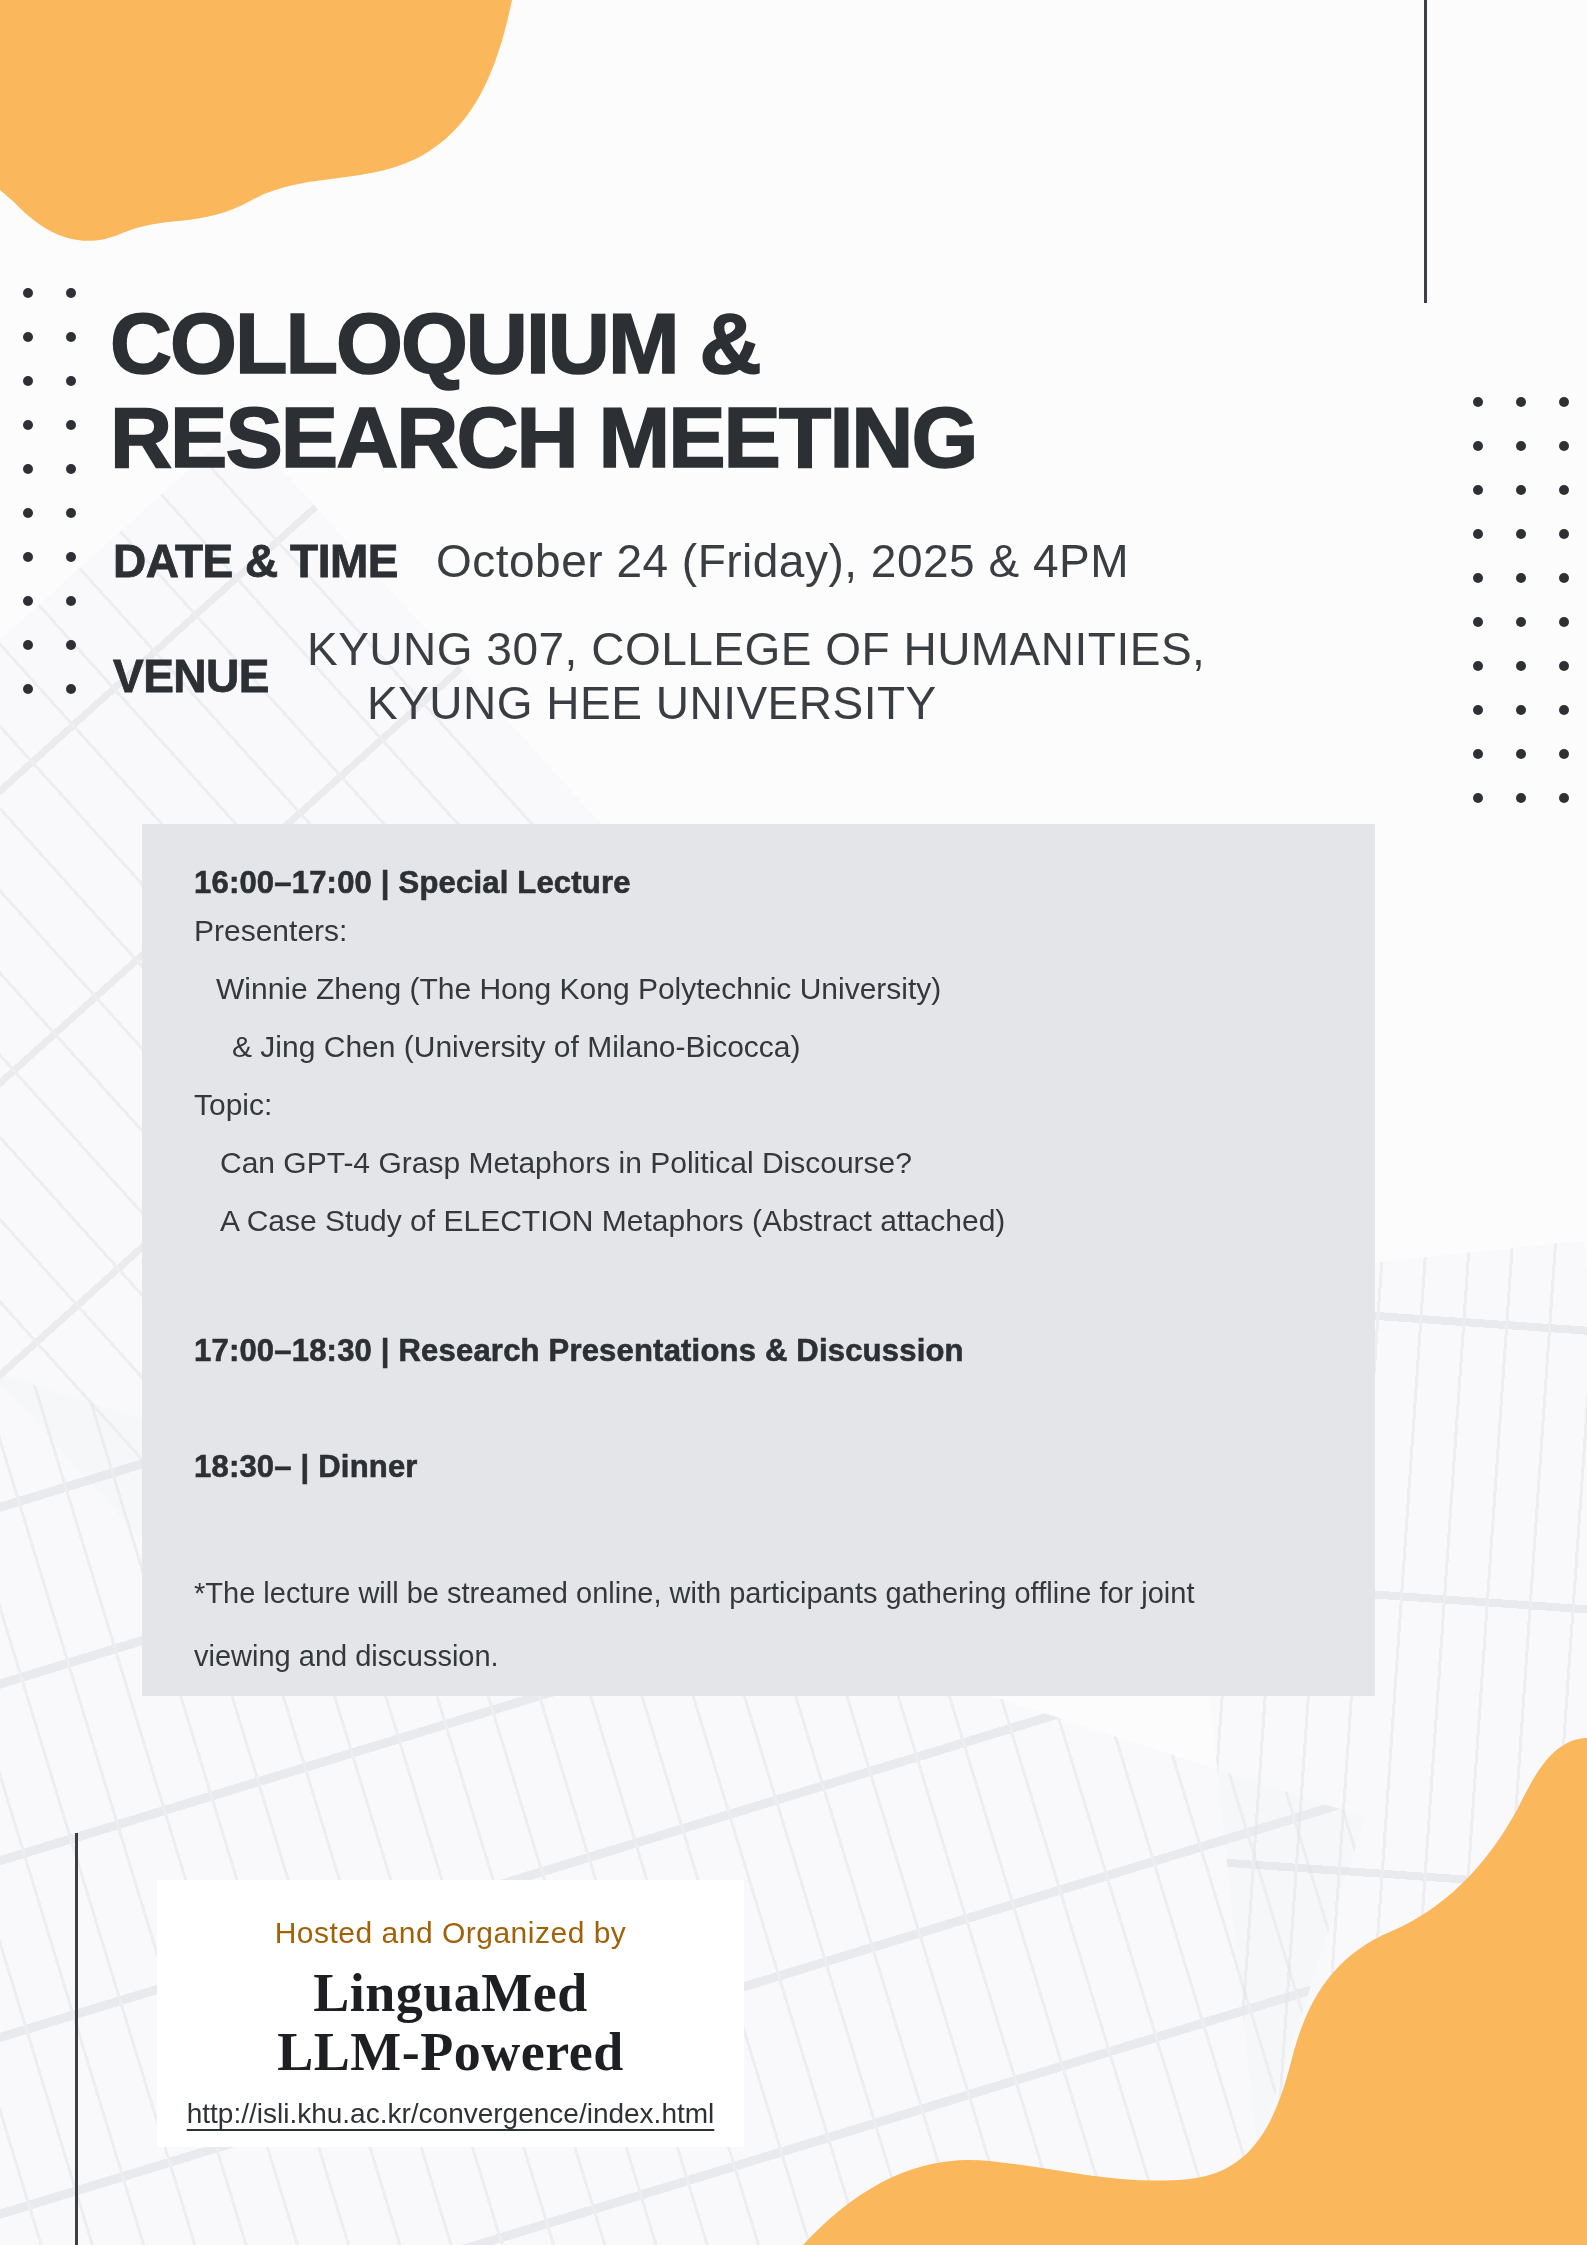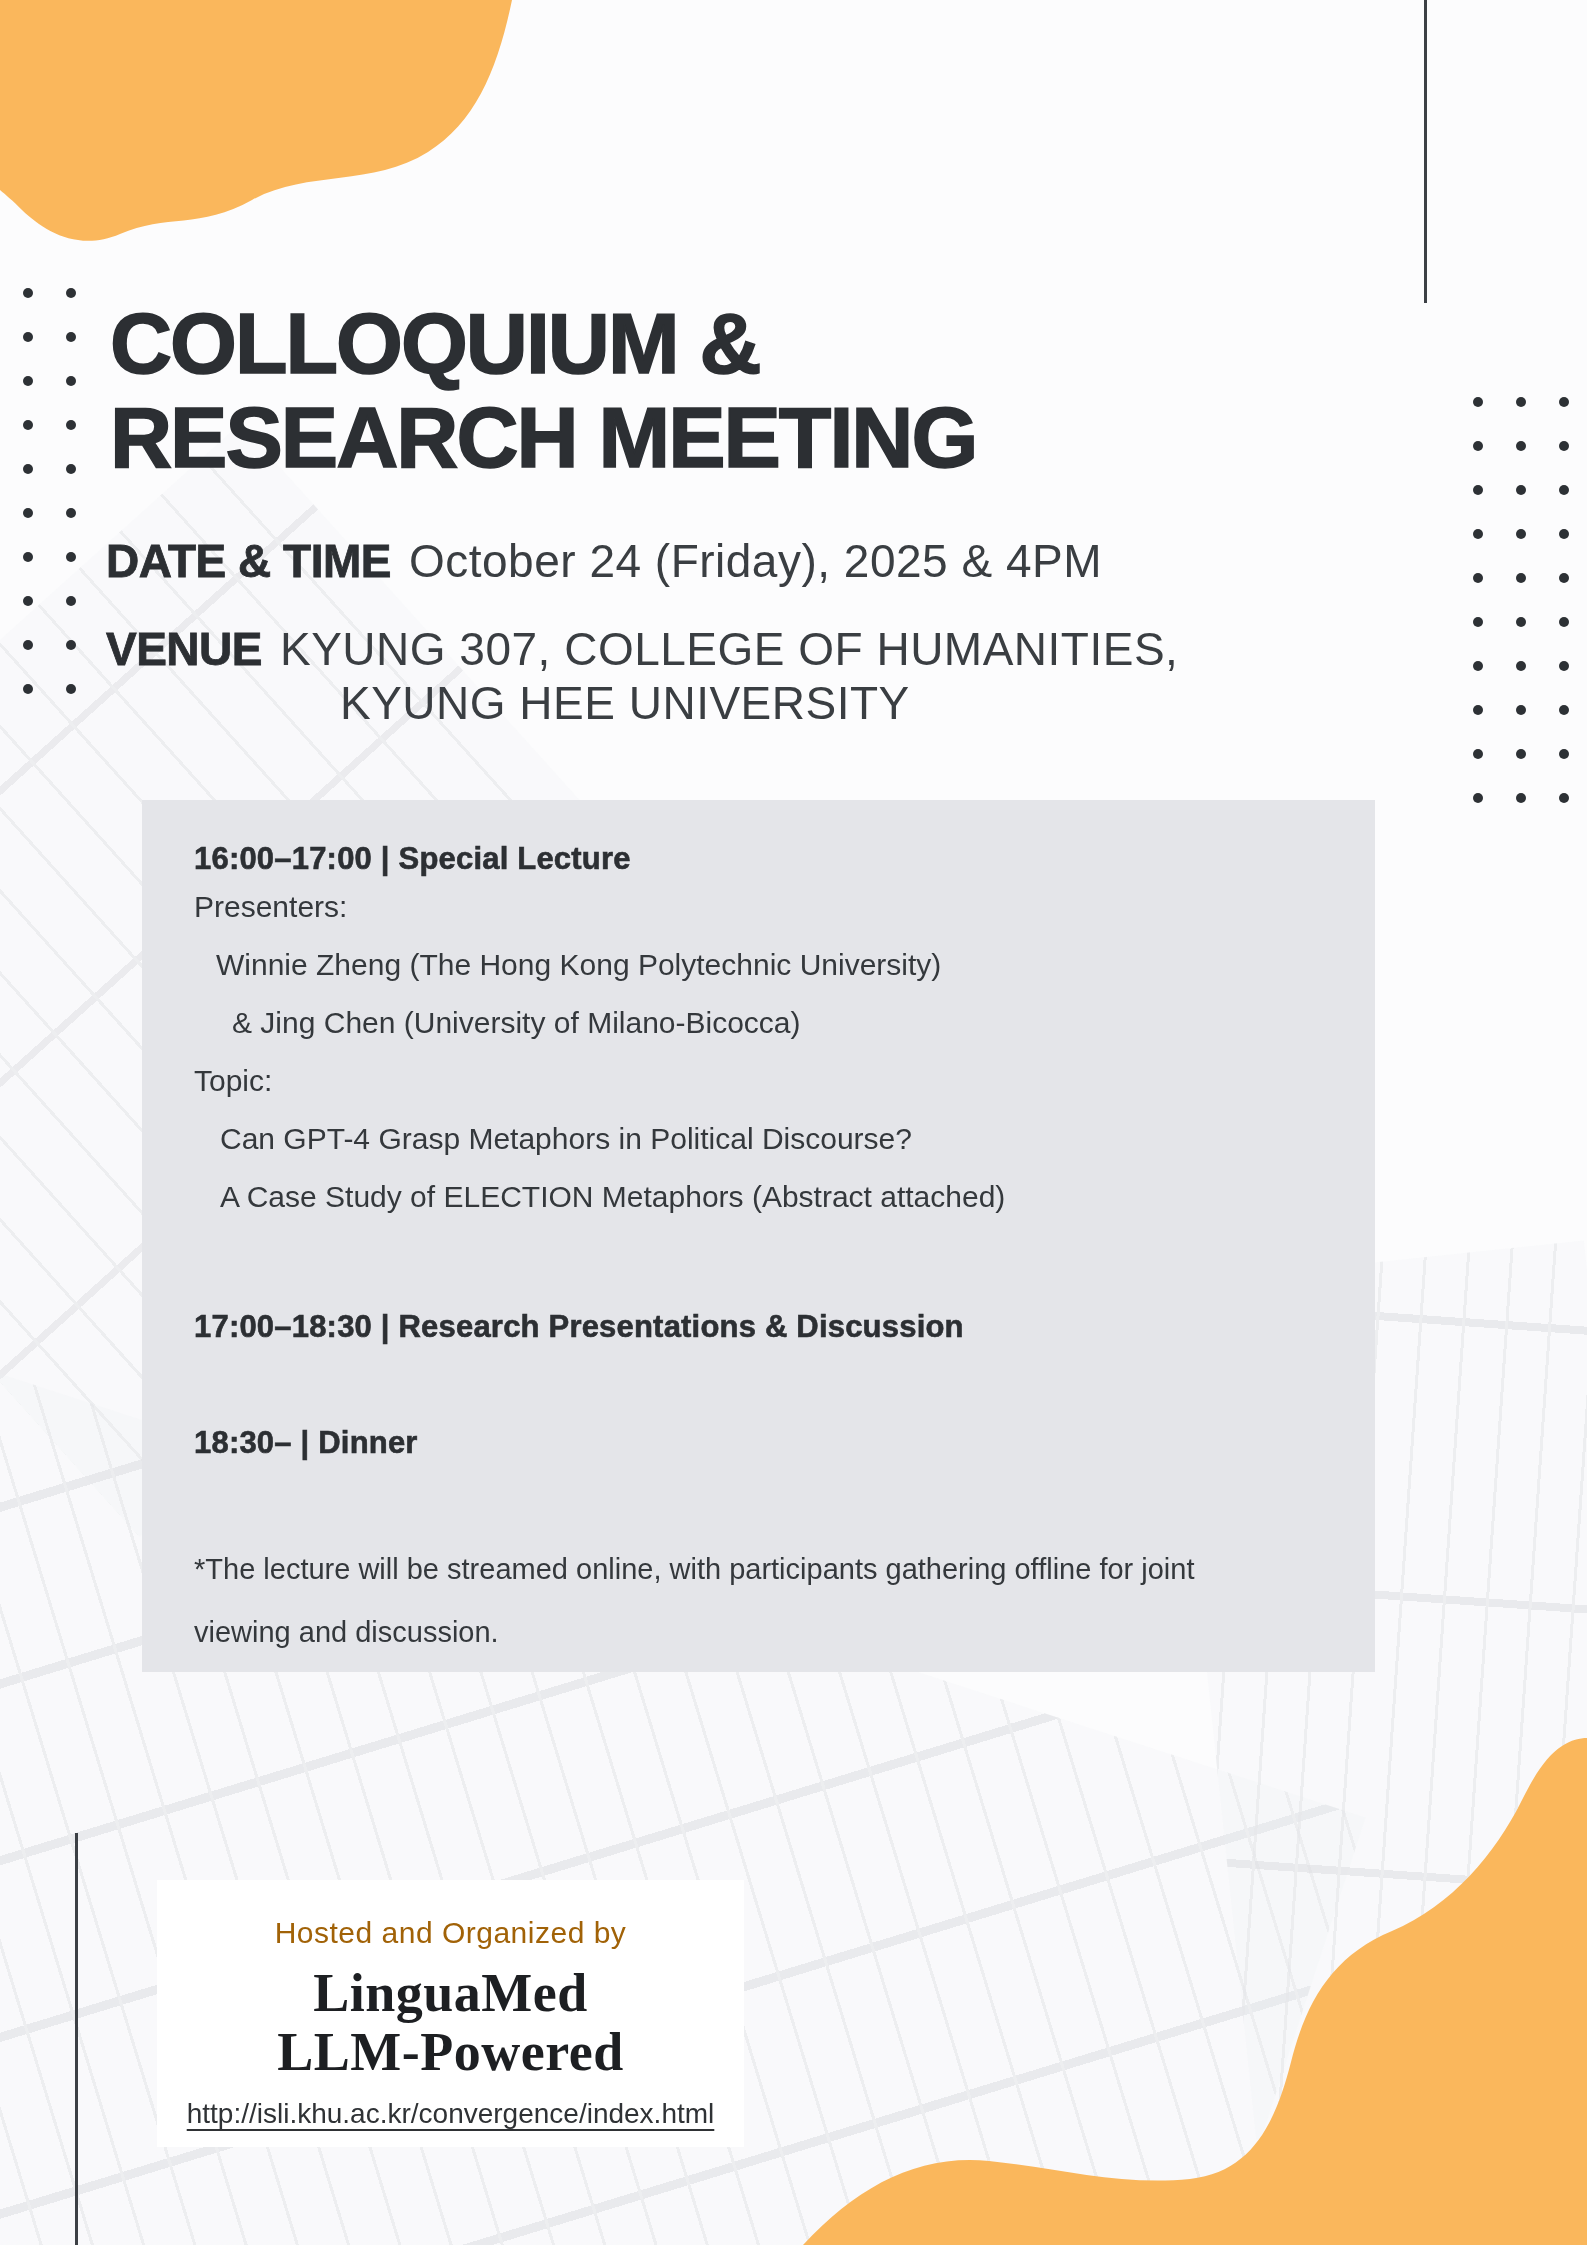--- a/index.html
+++ b/index.html
@@ -52,32 +52,32 @@
   .dots-left{left:23px;top:288px;grid-template-columns:repeat(2,10px);}
   .dots-right{left:1473px;top:397px;grid-template-columns:repeat(3,10px);}
   .dot{width:10px;height:10px;border-radius:50%;background:#2D3135;}
   
   .title{
     position:absolute;left:110px;top:296px;z-index:2;
     font-size:86px;font-weight:bold;letter-spacing:-2px;line-height:94px;
     color:var(--ink);
     -webkit-text-stroke:1.6px var(--ink);
   }
-  .info-row{position:absolute;left:106px;z-index:2;display:flex;gap:18px;align-items:flex-start;}
+  .info-row{position:absolute;left:113px;z-index:2;display:flex;gap:38px;align-items:center;}
   .info-date{top:534px;}
   .info-venue{top:622px;}
   .info-label{
     font-size:46px;font-weight:bold;color:var(--ink);letter-spacing:-0.5px;
     -webkit-text-stroke:0.8px var(--ink);white-space:nowrap;
   }
   .info-value{font-size:46px;color:#3A3E42;letter-spacing:0.5px;line-height:54px;white-space:nowrap;}
   .venue-line2{padding-left:60px;}
   
   .schedule-box{
-    position:absolute;left:142px;top:800px;width:1233px;height:872px;z-index:2;
+    position:absolute;left:142px;top:824px;width:1233px;height:872px;z-index:2;
     background:var(--box-bg);
     padding:40px 52px;box-sizing:border-box;
   }
   .sch-h{
     font-size:31px;font-weight:bold;color:var(--ink);line-height:38px;
     -webkit-text-stroke:0.6px var(--ink);letter-spacing:0.2px;
   }
   .sch-line{font-size:30px;color:var(--body);line-height:58px;white-space:nowrap;}
   .ind1{padding-left:22px;}
   .ind2{padding-left:38px;}

